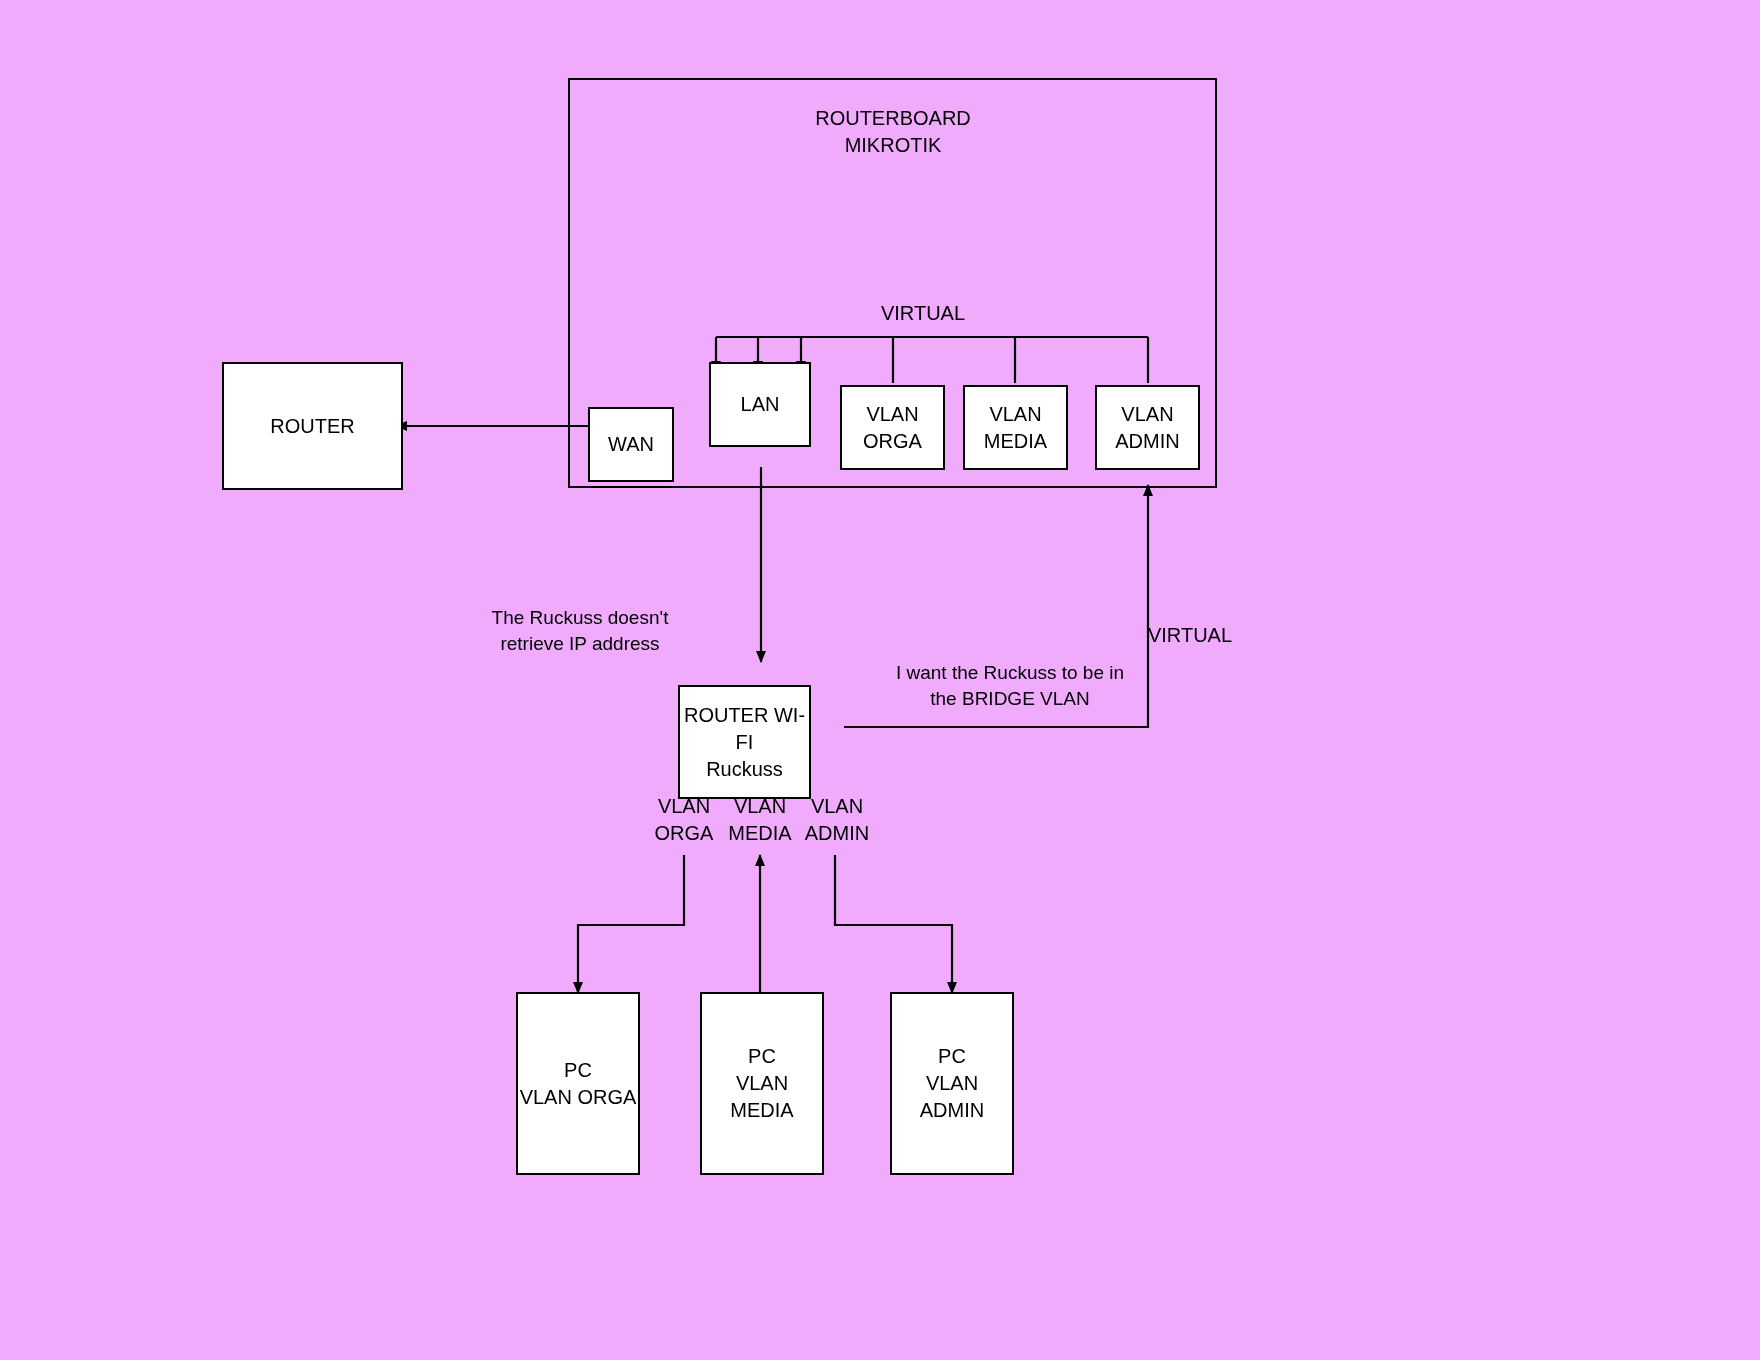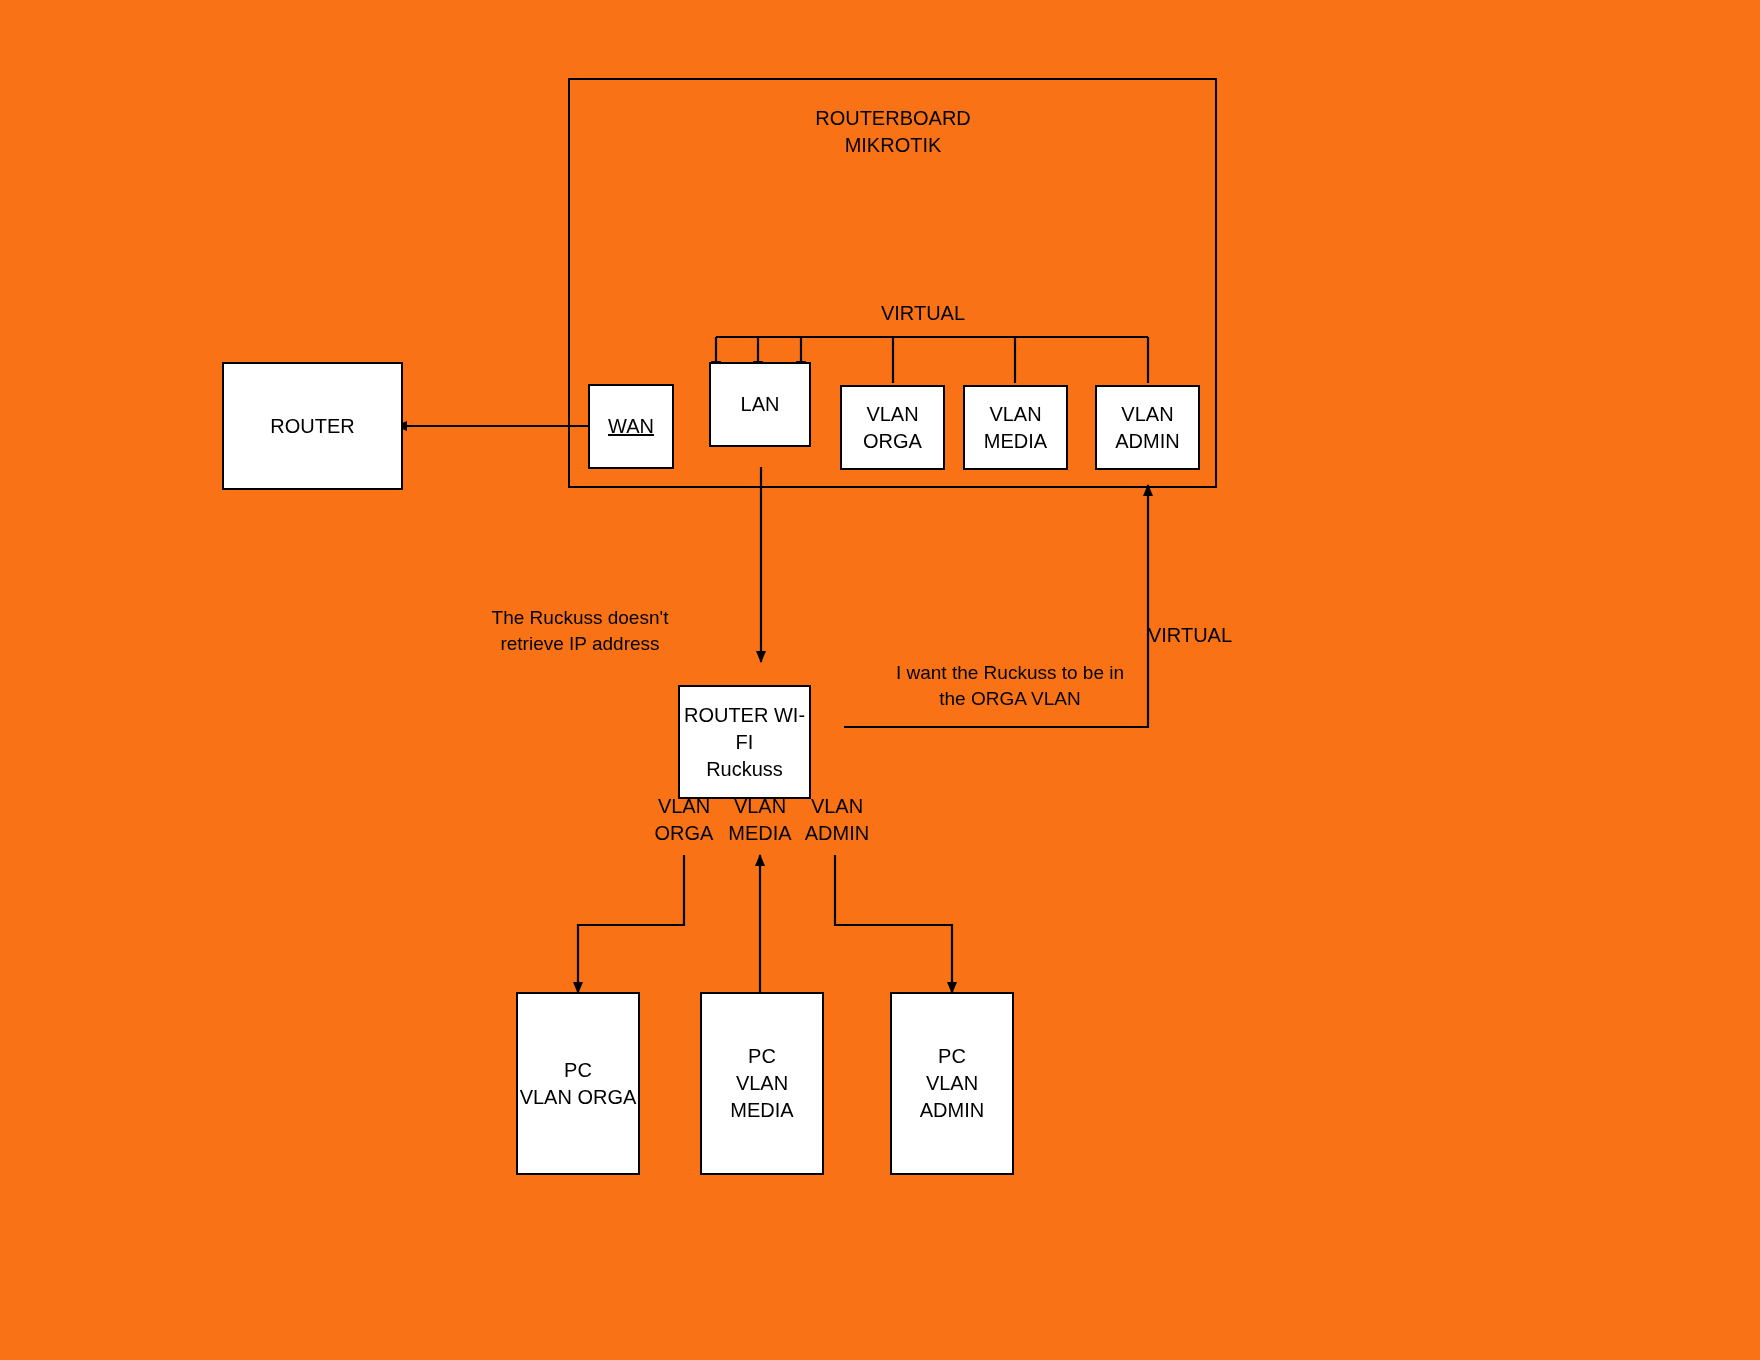--- a/index.html
+++ b/index.html
@@ -8,21 +8,21 @@
     background: #ffffff;
   }
   body {
     font-family: "Liberation Sans", sans-serif;
     color: #000000;
   }
   #canvas {
     position: relative;
     width: 1760px;
     height: 1360px;
-    background: #f97316;
+    background: #f0abfc;
     overflow: hidden;
   }
   svg.diagram {
     position: absolute;
     left: 0;
     top: 0;
     width: 1760px;
     height: 1360px;
   }
   .nodebox {
@@ -96,21 +96,21 @@
 
   <div class="container-box" style="left:568px; top:78px; width:649px; height:410px;"></div>
 
   <div class="free-label t20" style="left:728px; top:105px; width:330px;">ROUTERBOARD
 MIKROTIK</div>
 
   <div class="nodebox t20" style="left:222px; top:362px; width:181px; height:128px;">
     <span class="lbl">ROUTER</span>
   </div>
 
-  <div class="nodebox t20" style="left:588px; top:384px; width:86px; height:85px;text-decoration:underline;">
+  <div class="nodebox t20" style="left:588px; top:407px; width:86px; height:75px;">
     <span class="lbl">WAN</span>
   </div>
 
   <div class="nodebox t20" style="left:709px; top:362px; width:102px; height:85px;">
     <span class="lbl">LAN</span>
   </div>
 
   <div class="nodebox t20" style="left:840px; top:385px; width:105px; height:85px;">
     <span class="lbl">VLAN
 ORGA</span>
@@ -145,21 +145,21 @@
     <span class="lbl">PC
 VLAN ADMIN</span>
   </div>
 
   <div class="free-label t20" style="left:843px; top:300px; width:160px;">VIRTUAL</div>
 
   <div class="free-label t19" style="left:465px; top:605px; width:230px;">The Ruckuss doesn't
 retrieve IP address</div>
 
   <div class="free-label t19" style="left:890px; top:660px; width:240px;">I want the Ruckuss to be in
-the ORGA VLAN</div>
+the BRIDGE VLAN</div>
 
   <div class="free-label t20" style="left:1125px; top:622px; width:130px;">VIRTUAL</div>
 
   <div class="free-label t20" style="left:637px; top:793px; width:94px;">VLAN
 ORGA</div>
 
   <div class="free-label t20" style="left:713px; top:793px; width:94px;">VLAN
 MEDIA</div>
 
   <div class="free-label t20" style="left:790px; top:793px; width:94px;">VLAN

